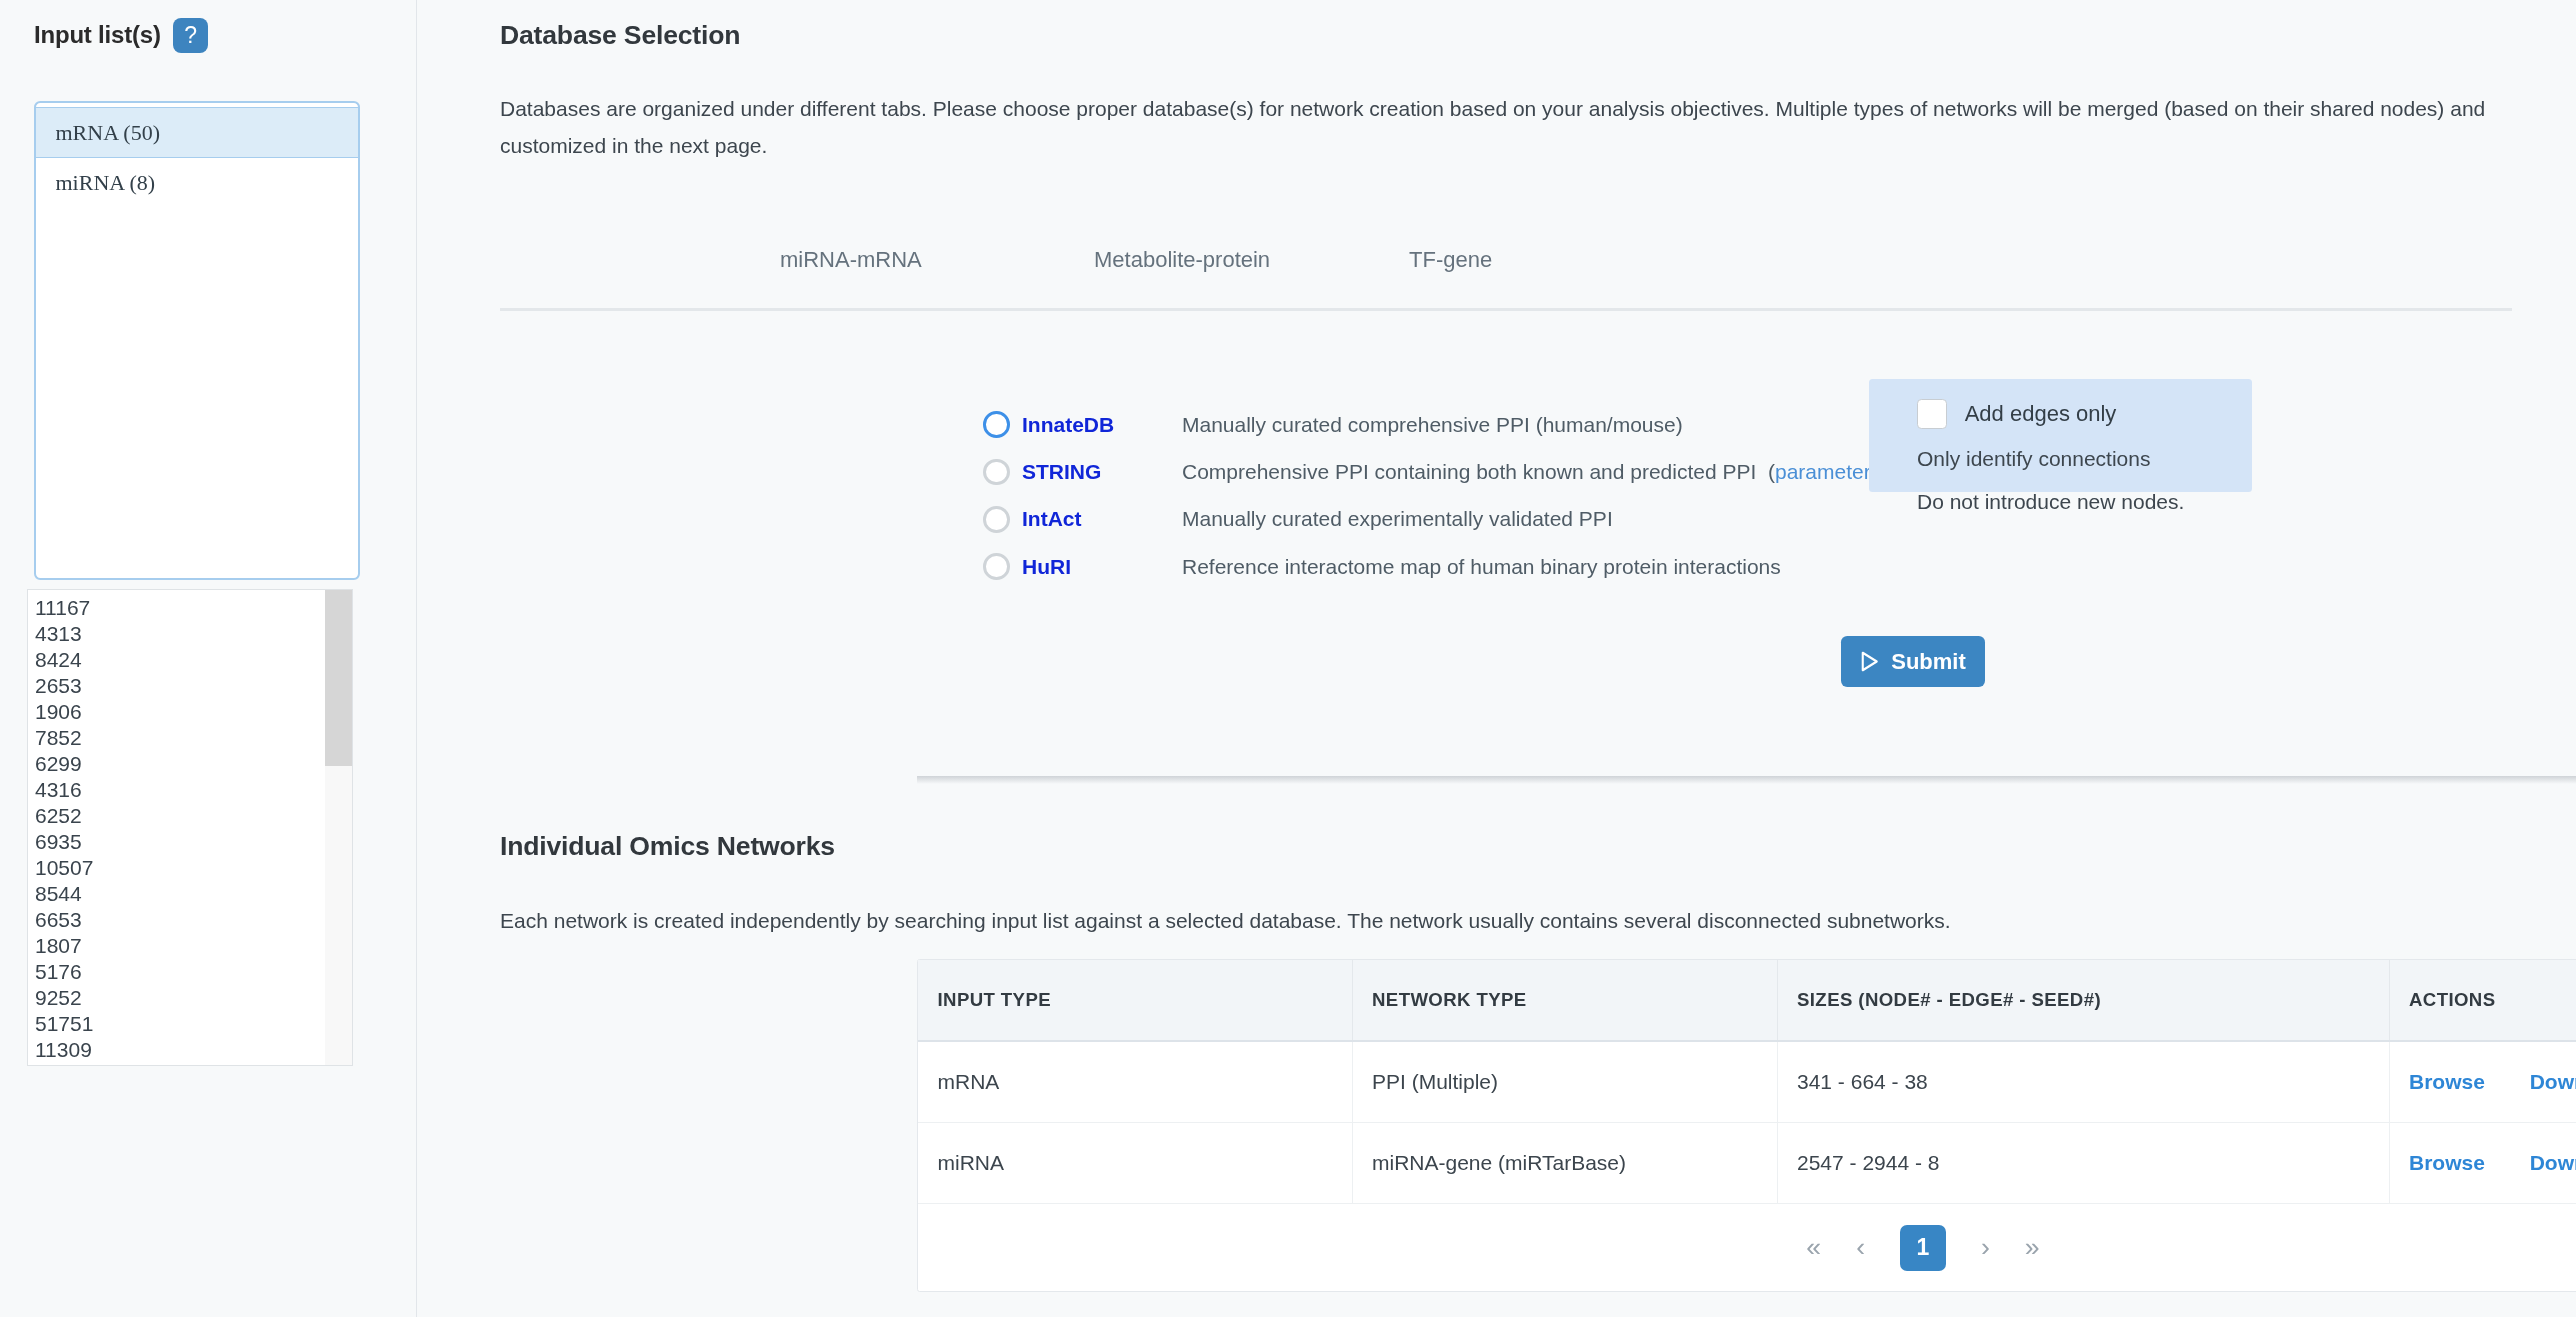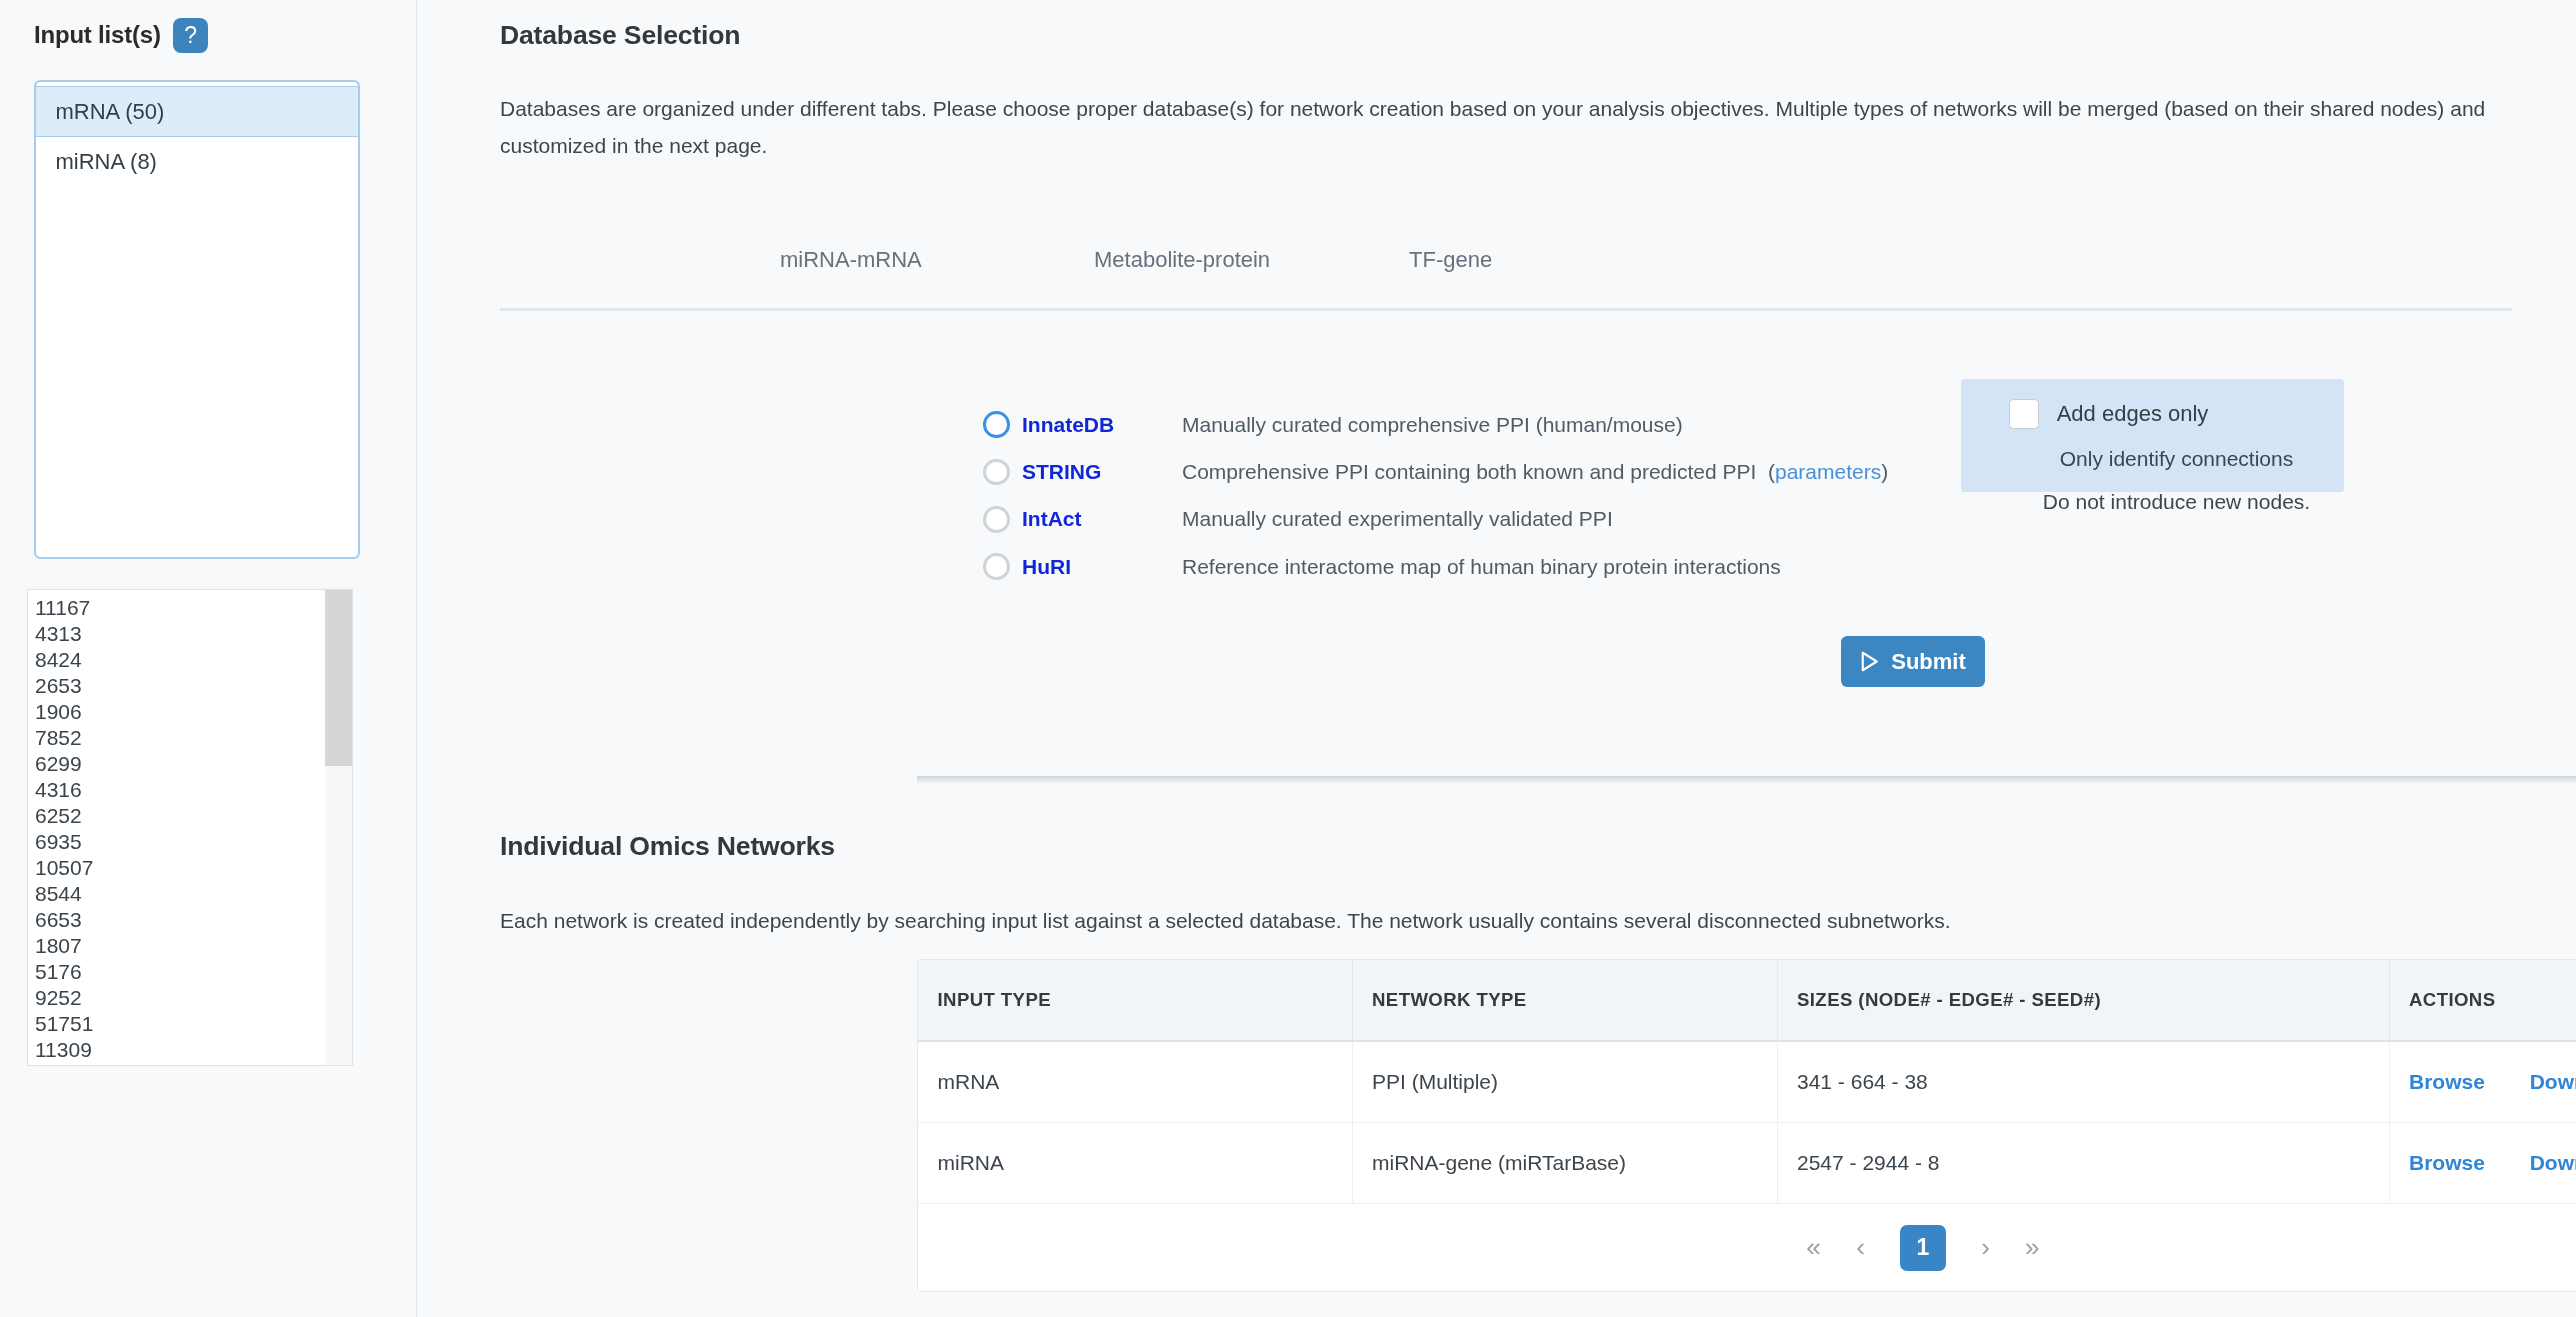--- a/index.html
+++ b/index.html
@@ -31,27 +31,28 @@
   }
   .help-icon {
     width: 35px; height: 35px; border-radius: 8px;
     background: #3d84bf; color: #ffffff;
     display: flex; align-items: center; justify-content: center;
     font-size: 23px; line-height: 1; cursor: pointer;
     font-weight: normal;
   }
 
   .list-box {
-    position: absolute; left: 34px; top: 80px;
+    position: absolute; left: 34px; top: 101px;
     width: 326px; height: 479px;
     background: #ffffff;
     border: 2.7px solid #a6cdee;
     border-radius: 6.2px;
     padding: 4.4px 0 0 0;
     overflow: hidden;
+    font-family: Liberation Serif, serif;
   }
   .list-option {
     height: 49px; line-height: 49px;
     padding: 0 0 0 19.5px;
     font-size: 22px; color: #33404a;
     cursor: pointer;
   }
   .list-option.selected {
     background: #dcecf8;
     border-top: 0.9px solid #a6cdee;
@@ -149,26 +150,25 @@
   .db-desc {
     font-size: 21px; color: #4f5c66;
   }
   .params-link {
     color: #4a8fd6; text-decoration: none; cursor: pointer;
   }
   .paren { color: #4f5c66; }
 
   
   #edges-card {
-    position: absolute; left: 1544px; top: 379px;
+    position: absolute; left: 1452px; top: 379px;
     width: 383px; height: 111px;
     background: #d4e4f7; border-radius: 3.5px;
     padding: 19.5px 0 0 0;
     height: 120px;
-    text-align: center;
   }
   #edges-card { height: 113px; }
   .edges-head {
     display: flex; align-items: center;
     padding-left: 48px; margin-bottom: 8.9px;
   }
   .checkbox {
     width: 30px; height: 30px; border-radius: 4.4px;
     background: #ffffff; border: 0.9px solid #c8cdd2;
     margin-right: 17.7px; flex: none; cursor: pointer;

